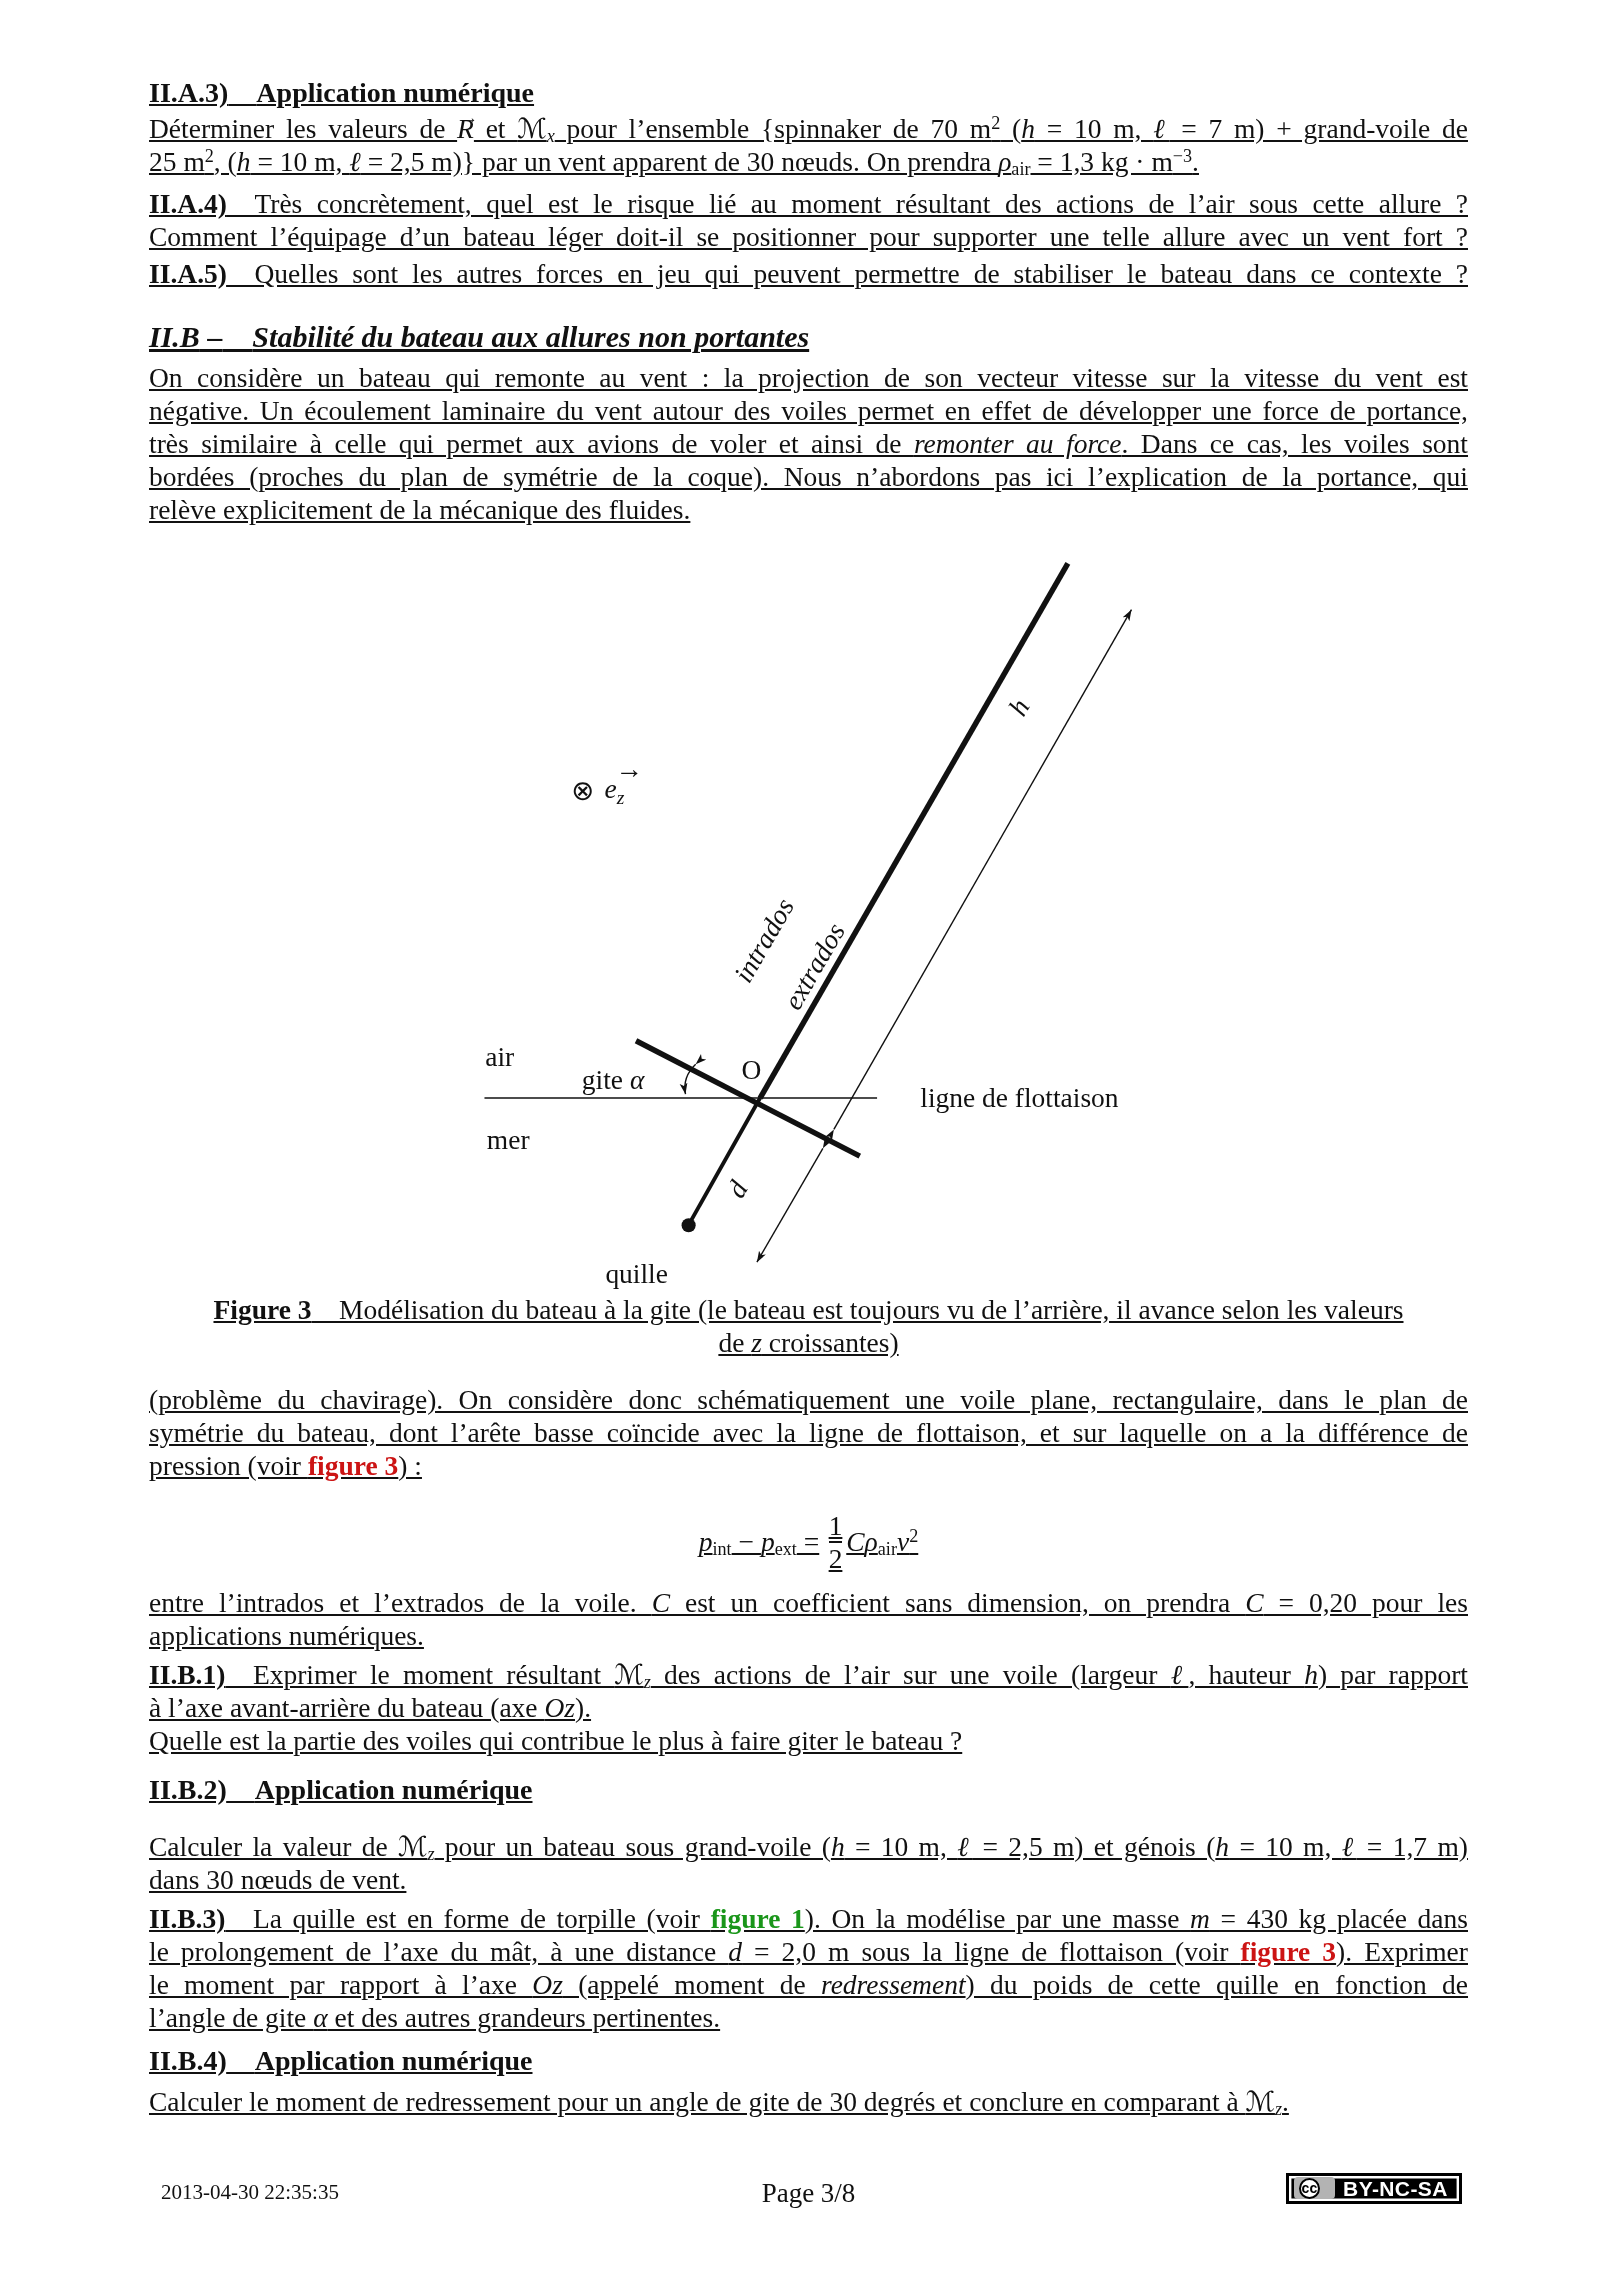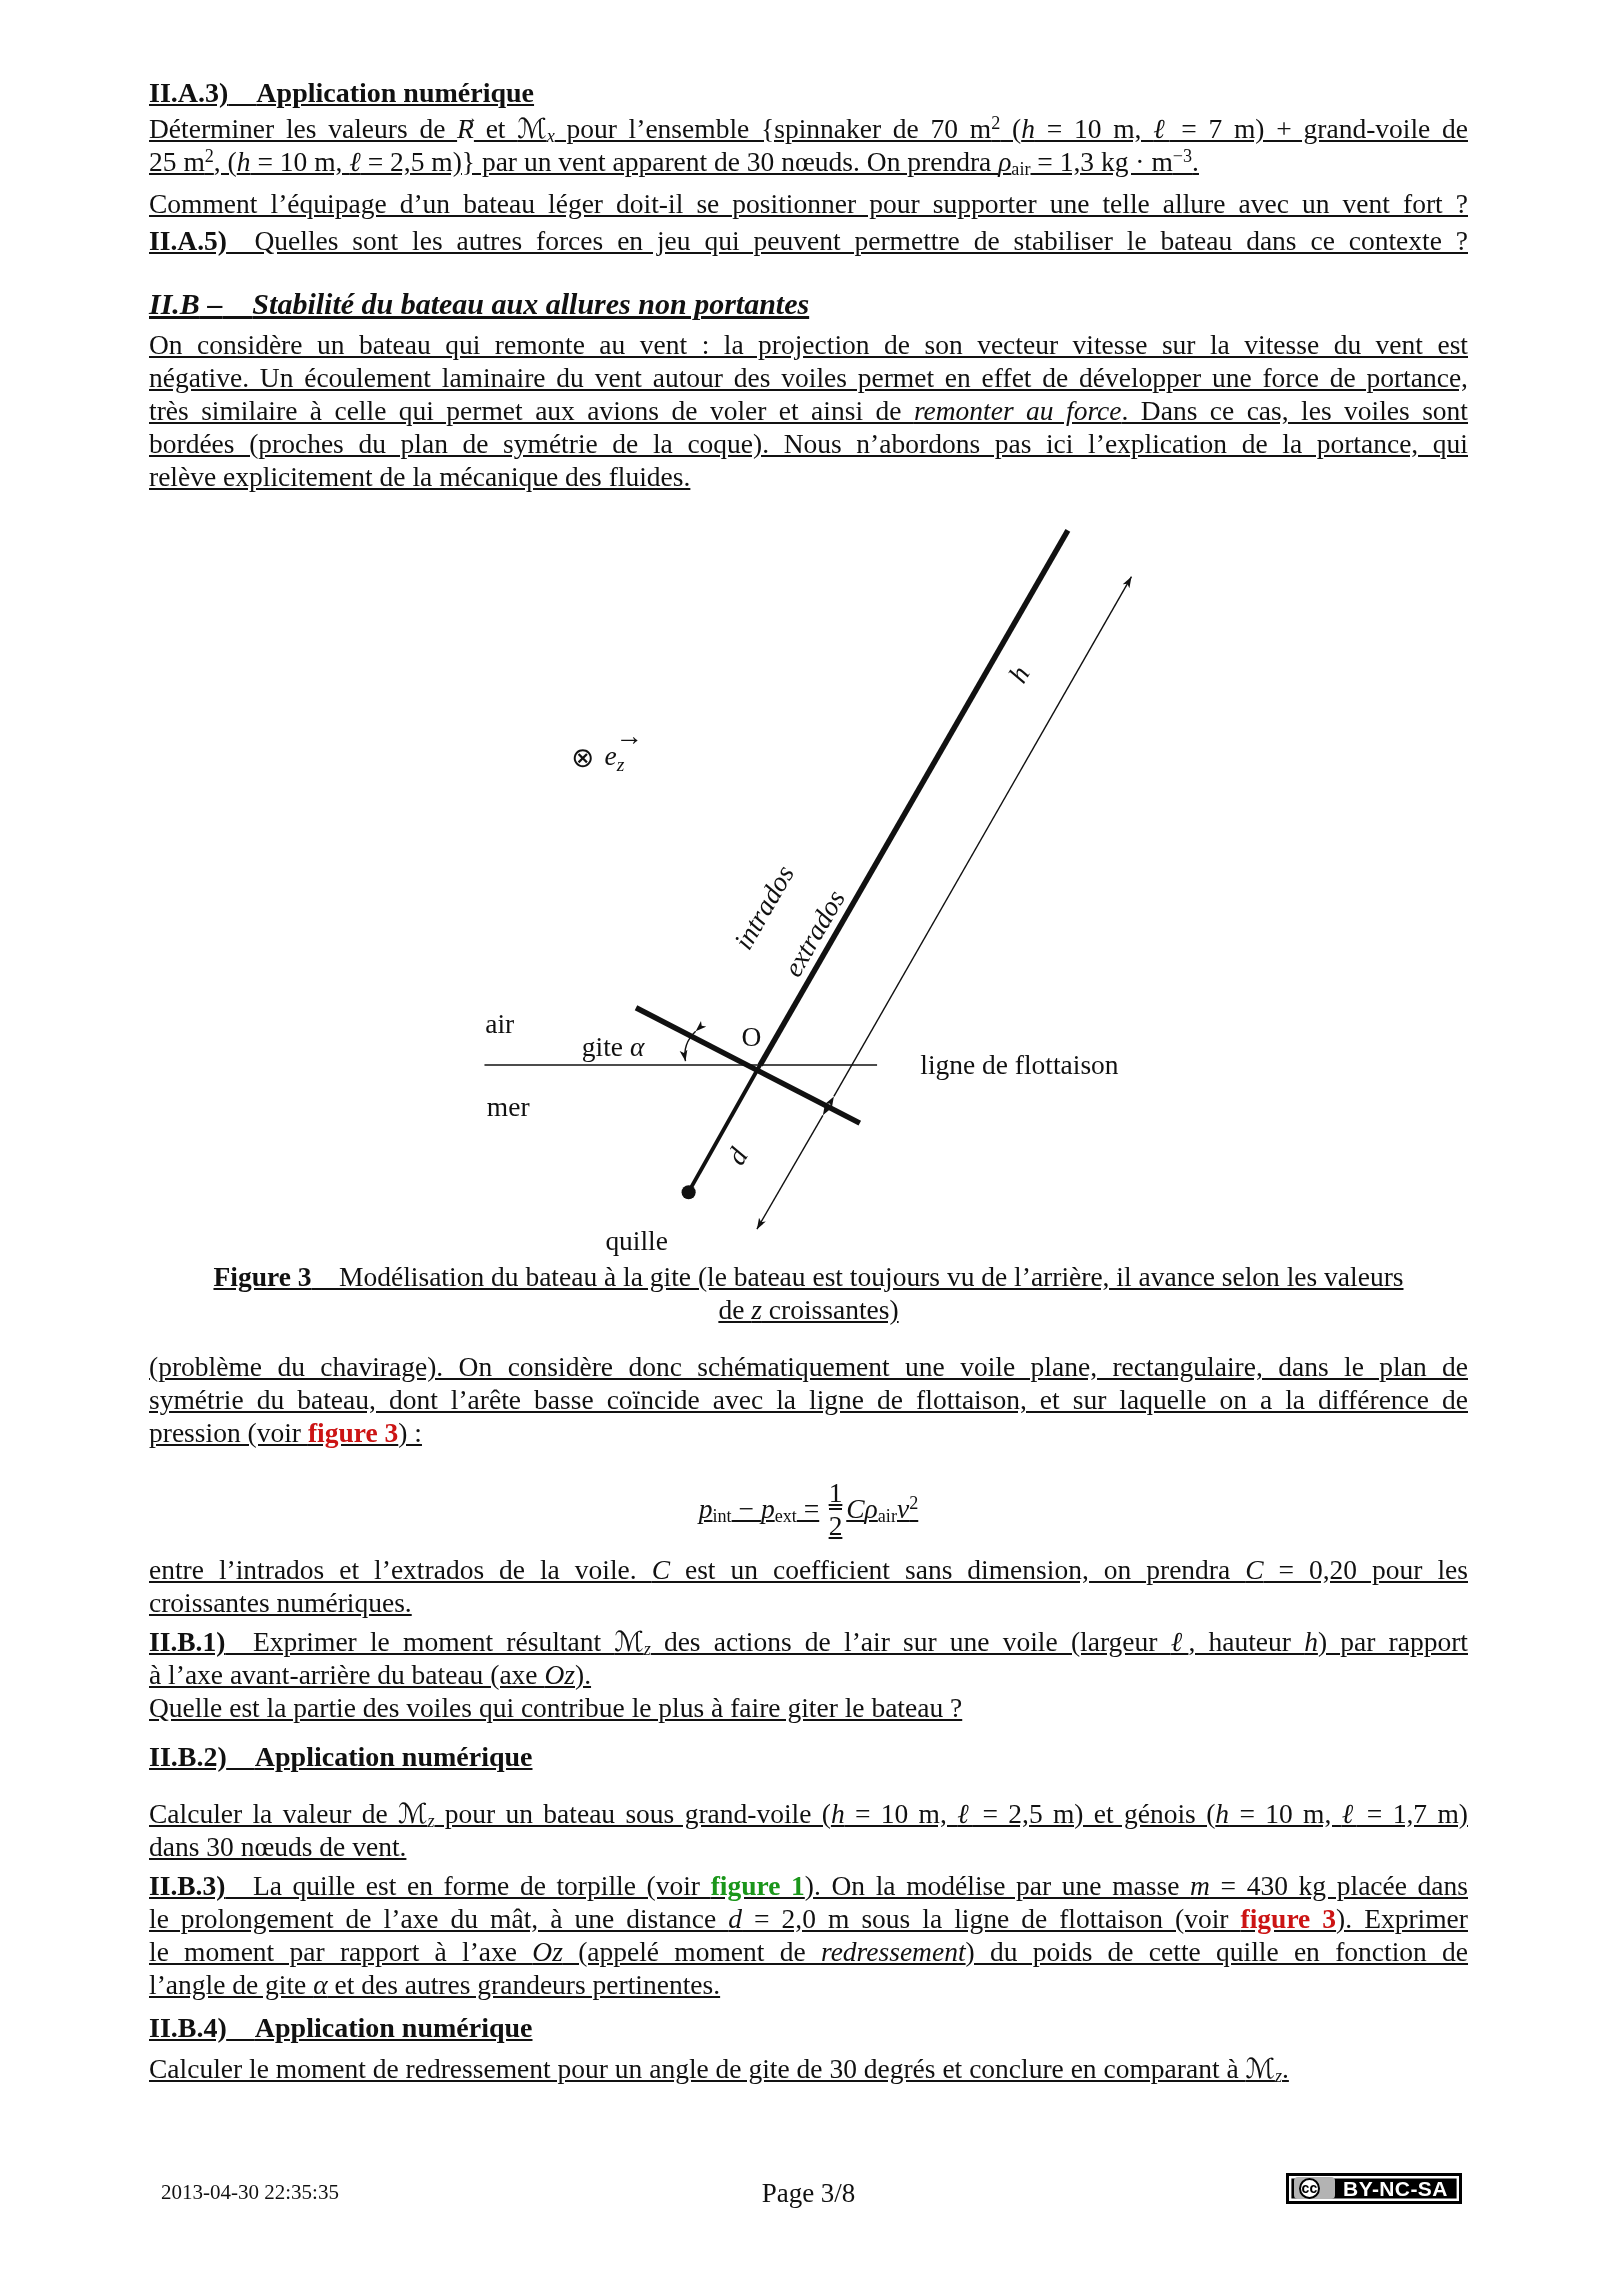--- a/index.html
+++ b/index.html
@@ -54,20 +54,21 @@
   <div class="content">
 
     <div class="line ll h1"><span class="b">II.A.3)</span> <span class="b">Application numérique</span></div>
 
     <div class="mt4">
       <div class="line jl">Déterminer les valeurs de <span class="vec">R</span> et <span class="cal">ℳ</span><span class="subi">x</span> pour l’ensemble {spinnaker de 70 m<span class="sup">2</span> (<span class="i">h</span> = 10 m, <span class="i">ℓ</span> = 7 m) + grand-voile de</div>
       <div class="line ll">25 m<span class="sup">2</span>, (<span class="i">h</span> = 10 m, <span class="i">ℓ</span> = 2,5 m)} par un vent apparent de 30 nœuds. On prendra <span class="i">ρ</span><span class="sub">air</span> = 1,3 kg · m<span class="sup">−3</span>.</div>
     </div>
 
     <div class="mt12">
+      <div class="line jl"><span class="b">II.A.4)</span> Très concrètement, quel est le risque lié au moment résultant des actions de l’air sous cette allure ?</div>
       <div class="line jl">Comment l’équipage d’un bateau léger doit-il se positionner pour supporter une telle allure avec un vent fort ?</div>
     </div>
 
     <div class="mt4">
       <div class="line jl"><span class="b">II.A.5)</span> Quelles sont les autres forces en jeu qui peuvent permettre de stabiliser le bateau dans ce contexte ?</div>
     </div>
 
     <div class="line ll sectionB"><span class="bi">II.B</span><span class="b"> –</span> <span class="bi">Stabilité du bateau aux allures non portantes</span></div>
 
     <div class="mt7">
@@ -134,21 +135,21 @@
       <span><span class="i">p</span><span class="sub">int</span> − <span class="i">p</span><span class="sub">ext</span> =</span>
       <span class="frac">
         <span class="num">1</span>
         <span class="den">2</span>
       </span>
       <span><span class="i">C</span><span class="i">ρ</span><span class="sub">air</span><span class="i">v</span><span class="sup">2</span></span>
     </div>
 
     <div class="mt0">
       <div class="line jl">entre l’intrados et l’extrados de la voile. <span class="i">C</span> est un coefficient sans dimension, on prendra <span class="i">C</span> = 0,20 pour les</div>
-      <div class="line ll">croissantes numériques.</div>
+      <div class="line ll">applications numériques.</div>
     </div>
 
     <div class="mt8">
       <div class="line jl"><span class="b">II.B.1)</span> Exprimer le moment résultant <span class="cal">ℳ</span><span class="subi">z</span> des actions de l’air sur une voile (largeur <span class="i">ℓ</span>, hauteur <span class="i">h</span>) par rapport</div>
       <div class="line ll">à l’axe avant-arrière du bateau (axe <span class="i">Oz</span>).</div>
     </div>
 
     <div class="mt0">
       <div class="line ll">Quelle est la partie des voiles qui contribue le plus à faire giter le bateau ?</div>
     </div>

